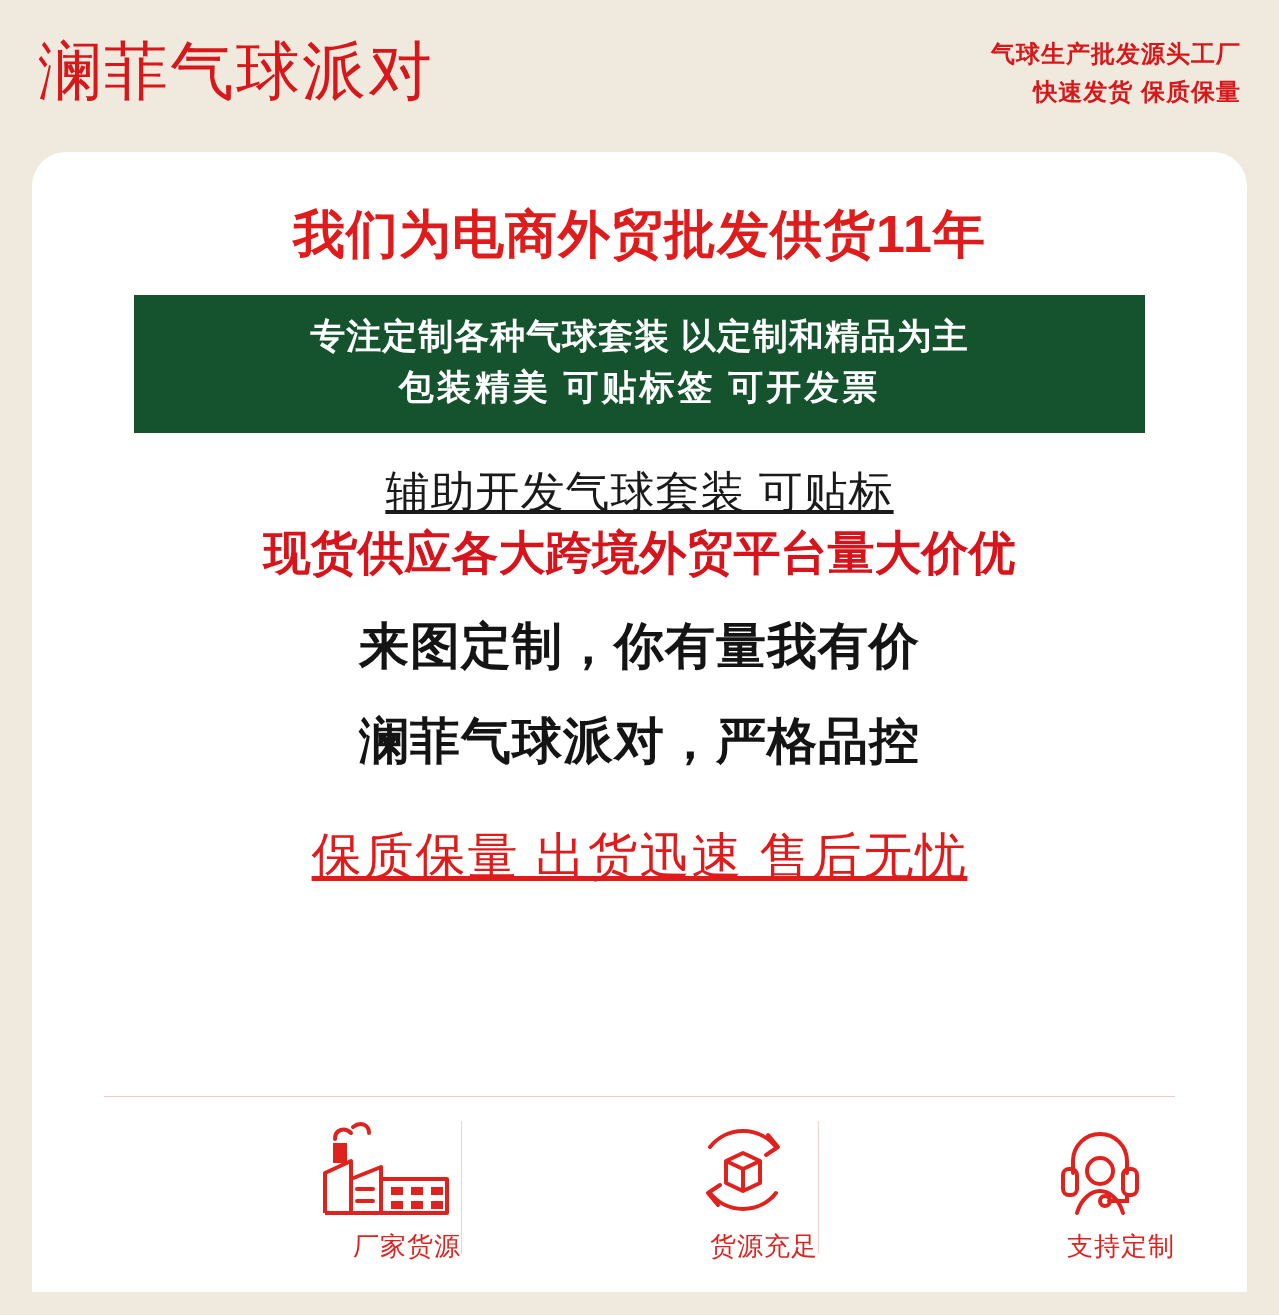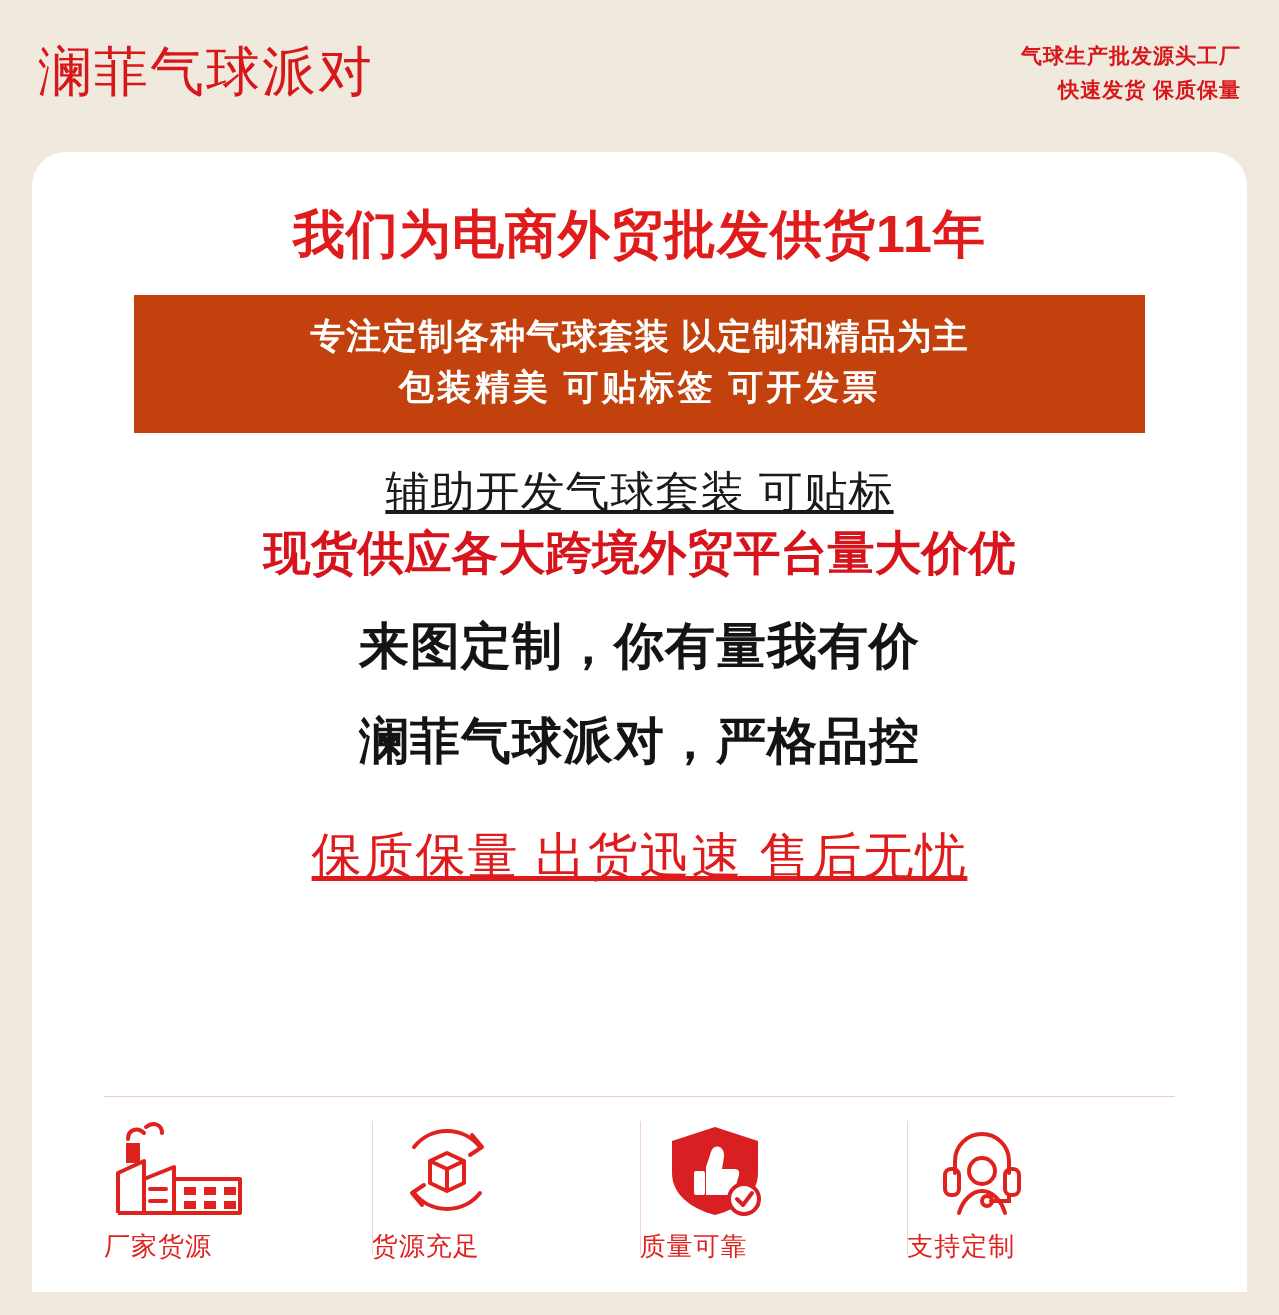--- a/index.html
+++ b/index.html
@@ -18,31 +18,31 @@
   .header {
     position: relative;
     height: 152px;
     box-sizing: border-box;
     padding: 0 38px;
     display: flex;
     align-items: center;
     justify-content: space-between;
   }
   .brand {
-    font-size: 54px;
+    font-size: 64px;
     font-weight: 500;
     color: #D7171A;
     letter-spacing: 2px;
     line-height: 1;
     padding-bottom: 10px;
   }
   .header-right {
     text-align: right;
     color: #D7171A;
-    font-size: 21px;
+    font-size: 24px;
     font-weight: bold;
     line-height: 1.6;
     letter-spacing: 1px;
     padding-bottom: 6px;
   }
 
   
   .card {
     position: relative;
     margin: 0 32px;
@@ -59,21 +59,21 @@
     font-size: 52px;
     font-weight: bold;
     color: #E01B1B;
     letter-spacing: 1px;
     line-height: 1.25;
     margin-top: 14px;
   }
 
   .red-banner {
     margin: 28px 68px 0 68px;
-    background: #c2410c;
+    background: #14532d;
     color: #FFFFFF;
     padding: 16px 10px 20px 10px;
     font-size: 35px;
     font-weight: bold;
     line-height: 1.45;
     letter-spacing: 1px;
   }
   .red-banner .rb2 {
     letter-spacing: 3px;
   }
@@ -120,21 +120,21 @@
     border-top: 1px solid #F0C9C9;
     display: flex;
     justify-content: space-between;
     padding-top: 18px;
   }
   .feature {
     flex: 1;
     position: relative;
     display: flex;
     flex-direction: column;
-    align-items: flex-start;
+    align-items: flex-end;
   }
   .feature + .feature::before {
     content: "";
     position: absolute;
     left: 0;
     top: 6px;
     bottom: 10px;
     width: 1px;
     background: #F3D2D2;
   }
@@ -210,32 +210,20 @@
           <path d="M100 18 L110 30 L98 38" stroke-linecap="round" stroke-linejoin="round"></path>
           <path d="M108 76 A42 42 0 0 1 42 76" stroke-linecap="round"></path>
           <path d="M50 88 L40 76 L52 68" stroke-linecap="round" stroke-linejoin="round"></path>
           <path d="M58 44 L75 36 L92 44 V66 L75 74 L58 66 Z" stroke-linejoin="round"></path>
           <path d="M58 44 L75 52 L92 44 M75 52 V74" stroke-linejoin="round"></path>
         </svg>
       </div>
       <div class="feature-label">货源充足</div>
     </div>
 
-    <div class="feature">
-      <div class="feature-icon">
-        <svg width="150" height="104" viewBox="0 0 150 104" fill="none">
-          <path d="M75 10 L118 24 V56 C118 78 98 92 75 98 C52 92 32 78 32 56 V24 Z" fill="#DA1F22"></path>
-          <path d="M66 56 V78 H88 C92 78 94 76 95 72 L99 58 C100 54 98 52 94 52 H82 L84 40 C85 33 80 28 75 30 C72 31 71 34 70 38 L66 50 Z" fill="#FFFFFF"></path>
-          <rect x="54" y="54" width="11" height="24" rx="2" fill="#FFFFFF"></rect>
-          <circle cx="104" cy="82" r="15" fill="#FFFFFF" stroke="#DA1F22" stroke-width="4"></circle>
-          <path d="M97 82 L103 88 L112 76" stroke="#DA1F22" stroke-width="4" stroke-linecap="round" stroke-linejoin="round" fill="none"></path>
-        </svg>
-      </div>
-      <div class="feature-label">质量可靠</div>
-    </div>
 
     <div class="feature">
       <div class="feature-icon">
         <svg width="150" height="104" viewBox="0 0 150 104" fill="none" stroke="#E0221F" stroke-width="4">
           <path d="M48 56 V44 A27 27 0 0 1 102 44 V56" stroke-linecap="round"></path>
           <rect x="38" y="52" width="14" height="26" rx="6"></rect>
           <rect x="98" y="52" width="14" height="26" rx="6"></rect>
           <path d="M102 78 V84 H84" stroke-linecap="round"></path>
           <circle cx="80" cy="84" r="5"></circle>
           <circle cx="75" cy="54" r="13"></circle>

